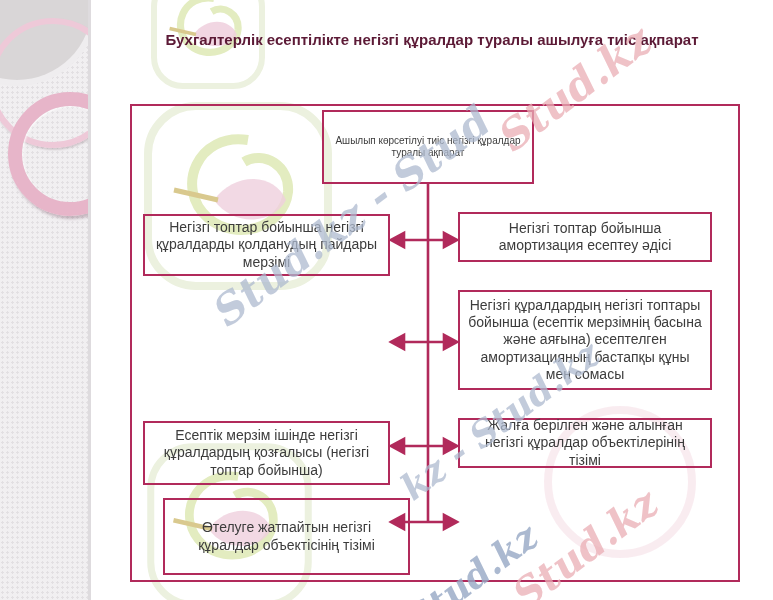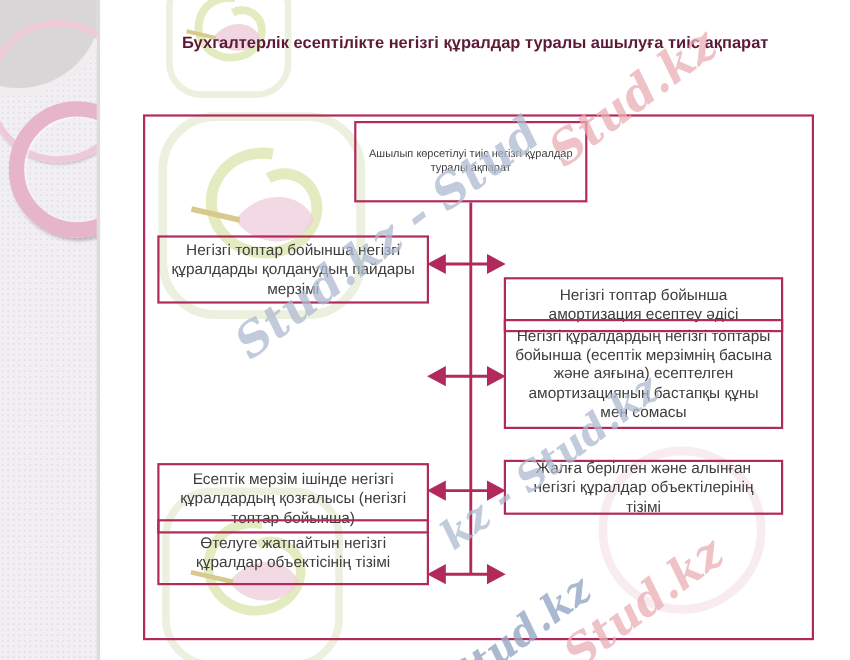--- a/index.html
+++ b/index.html
@@ -49,24 +49,24 @@
   }
   .dbox{
     position:absolute;border:2px solid #b12a5b;box-sizing:border-box;
     display:flex;align-items:center;justify-content:center;text-align:center;
     font-size:14px;line-height:1.22;color:#3c3c3c;padding:4px 8px;
     background:transparent;z-index:3;
   }
   .root-box{left:322px;top:110px;width:212px;height:74px;font-size:10px;}
   .lbox{left:143px;width:247px;}
   .rbox{left:458px;width:254px;}
-  .l1{top:214px;height:62px;} .r1{top:212px;height:50px;margin-top:40px;}
+  .l1{top:214px;height:62px;} .r1{top:212px;height:50px;}
   .l2{top:294px;height:94px;color:#6e6e6e;} .r2{top:290px;height:100px;}
   .l3{top:421px;height:64px;} .r3{top:418px;height:50px;}
-  .l4{top:472px;height:60px;} .r4{top:478px;height:84px;}
+  .l4{top:498px;height:77px;margin-left:20px;} .r4{top:478px;height:84px;}
 
   .connector-svg{position:absolute;left:0;top:0;width:773px;height:600px;z-index:2;pointer-events:none;}
 
   
   .wm{
     position:absolute;transform:translate(-50%,-50%) rotate(-37deg);
     font-family:"DejaVu Serif",serif;font-style:italic;font-weight:bold;
     white-space:nowrap;z-index:6;pointer-events:none;
   }
   .wm-blue{color:rgba(173,186,207,0.75);}

